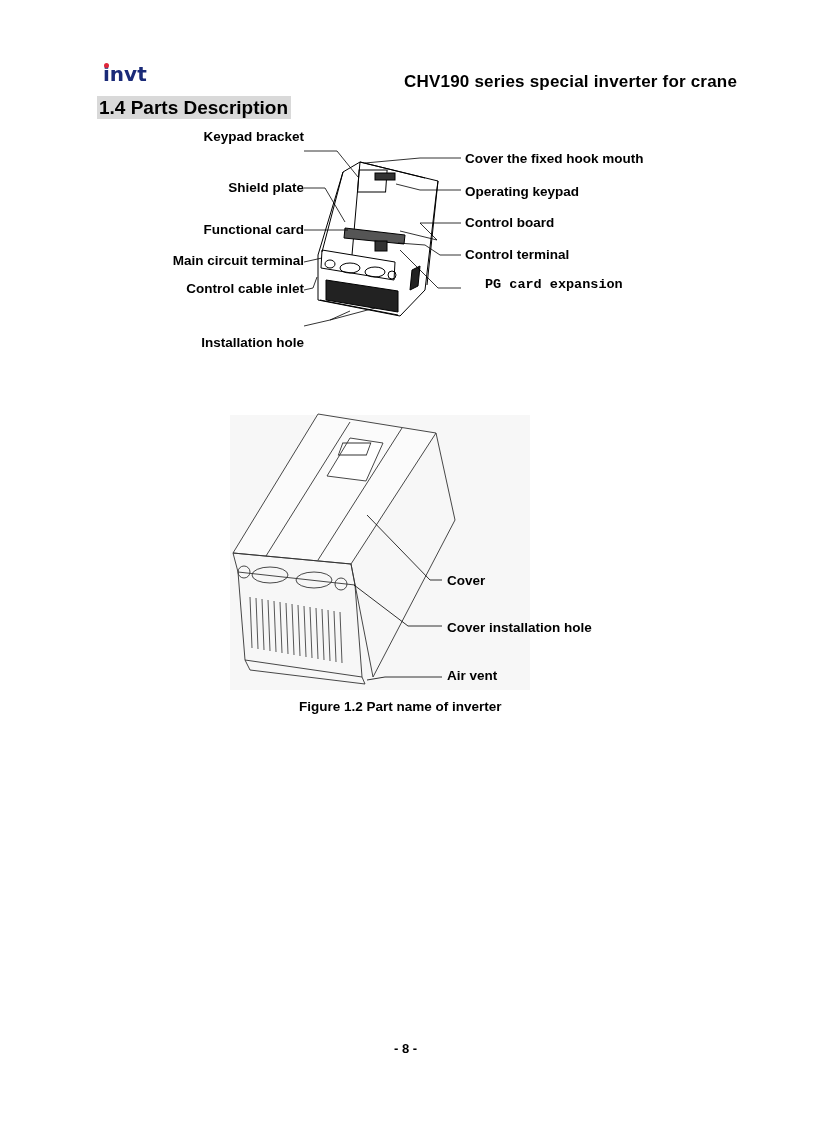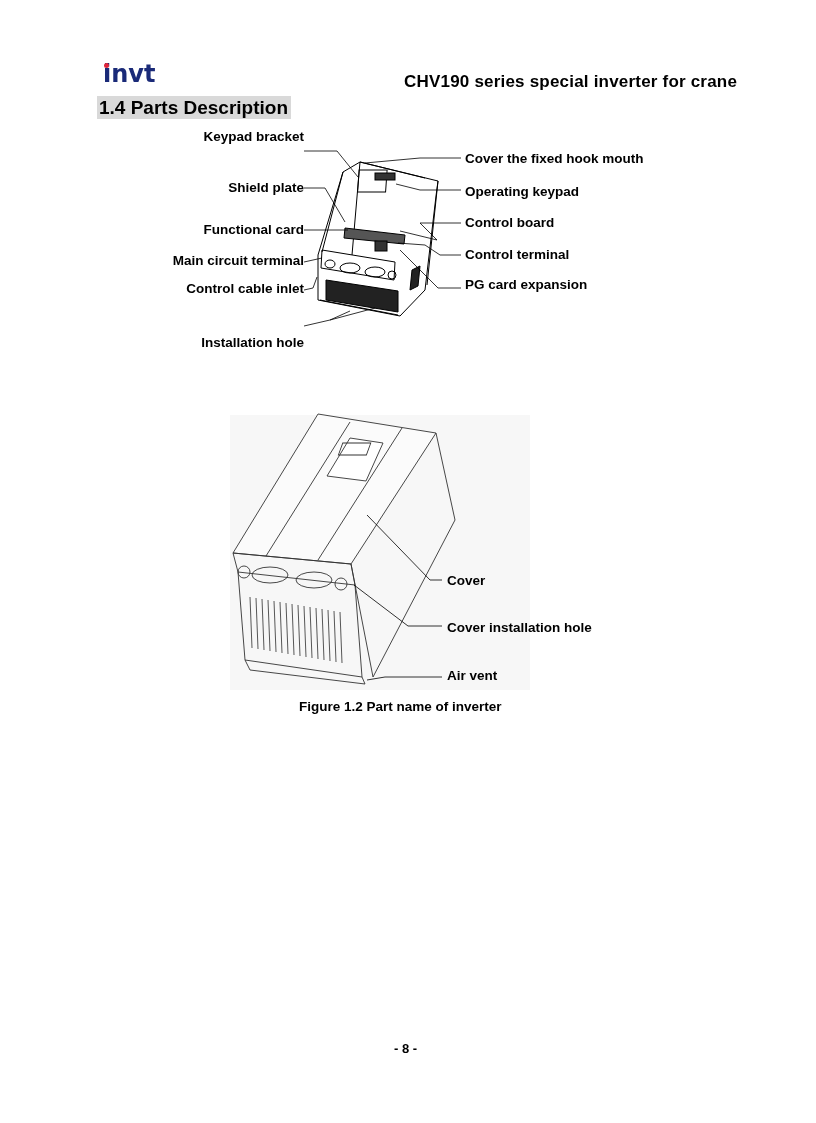--- a/index.html
+++ b/index.html
@@ -1,20 +1,20 @@
 <!DOCTYPE html>
 <html><head>
 <meta charset="utf-8">
 <style>
   html, body { margin: 0; padding: 0; background: #ffffff; }
   body { width: 816px; height: 1123px; position: relative; overflow: hidden;
          font-family: "Liberation Sans", sans-serif; color: #000; }
   .abs { position: absolute; }
   .logo { left: 103px; top: 64px; font-family: "DejaVu Sans", sans-serif; font-weight: bold;
-          font-size: 24px; color: #1a2a78; letter-spacing: 0px; line-height: 20px; }
+          font-size: 20px; color: #1a2a78; letter-spacing: 0px; line-height: 20px; }
   .logo .dot { position: absolute; left: 1px; top: -1px; width: 5px; height: 5px; border-radius: 50%; background: #e0263a; }
   .header-title { left: 404px; top: 72px; font-weight: bold; font-size: 17px; letter-spacing: 0.2px; }
   .section-title { left: 97px; top: 96px; font-weight: bold; font-size: 19px; background: #d9d9d9;
                    padding: 1px 3px 0 2px; }
   .lbl { font-weight: bold; font-size: 13.5px; white-space: nowrap; line-height: 16px; }
   .lbl.r { text-align: right; }
   .caption { left: 299px; top: 699px; font-weight: bold; font-size: 13.5px; }
   .page-num { left: 394px; top: 1041px; font-weight: bold; font-size: 13px; }
   svg { position: absolute; overflow: visible; }
 </style>
@@ -76,21 +76,21 @@
   <div class="abs lbl r" style="left:160px; top:180px; width:144px;">Shield plate</div>
   <div class="abs lbl r" style="left:160px; top:222px; width:144px;">Functional card</div>
   <div class="abs lbl r" style="left:140px; top:253px; width:164px;">Main circuit terminal</div>
   <div class="abs lbl r" style="left:160px; top:281px; width:144px;">Control cable inlet</div>
   <div class="abs lbl r" style="left:160px; top:318px; width:144px;margin-top:17px;">Installation hole</div>
 
   <div class="abs lbl" style="left:465px; top:151px;">Cover the fixed hook mouth</div>
   <div class="abs lbl" style="left:465px; top:184px;">Operating keypad</div>
   <div class="abs lbl" style="left:465px; top:215px;">Control board</div>
   <div class="abs lbl" style="left:465px; top:247px;">Control terminal</div>
-  <div class="abs lbl" style="left:465px; top:277px;">PG card expansion</div>
+  <div class="abs lbl" style="left:485px; top:277px;font-family:Liberation Mono, monospace;">PG card expansion</div>
 </div>
 
 <div>
   <svg width="816" height="1123" style="left:0;top:0;">
     <rect x="230" y="415" width="300" height="275" fill="#f7f7f7"></rect>
     <g fill="none" stroke="#333" stroke-width="0.9">
 
       <path d="M318,414 L436,433 L351,564 L233,553 Z" fill="#fbfbfb"></path>
       <path d="M350,422 L266,556"></path>
       <path d="M402,428 L318,560"></path>

